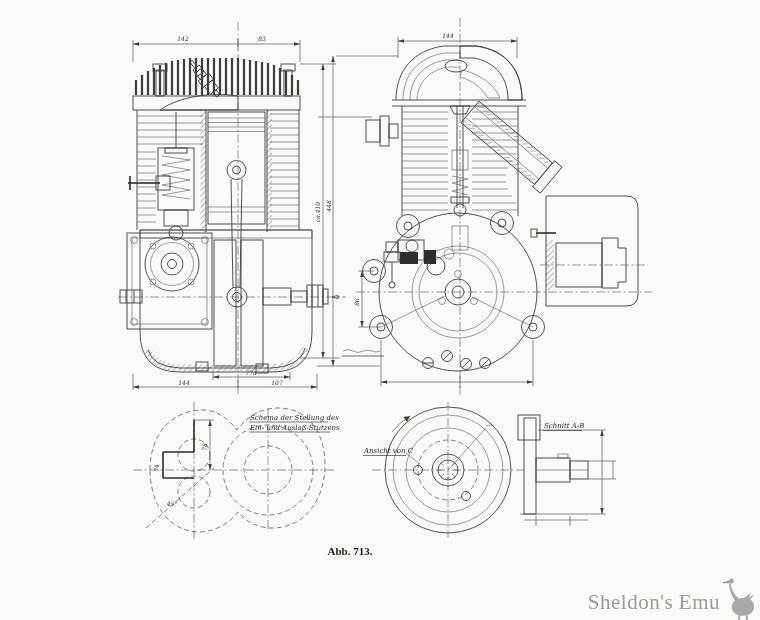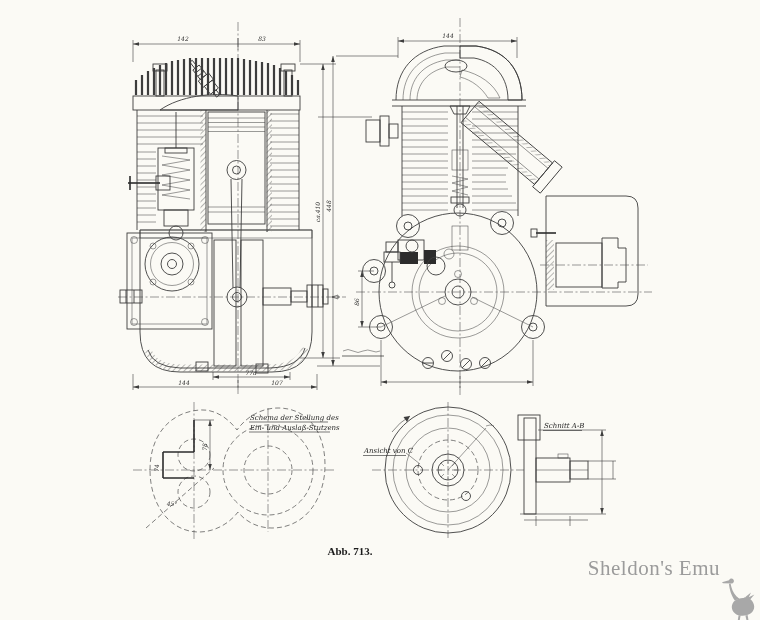--- a/index.html
+++ b/index.html
@@ -18,21 +18,21 @@
   svg .dim{stroke:#3d3d3d;stroke-width:.6;fill:none;}
   svg text.dlabel{font:italic 6px "DejaVu Serif",serif;fill:#2c2c2c;text-anchor:middle;}
   svg text.note{font:italic 7px "DejaVu Serif",serif;fill:#232323;}
   .caption{position:absolute;left:0;width:700px;text-align:center;color:#1c1c1c;font-family:Liberation Serif, serif;}
   .cap-abb{top:545px;font-size:11px;font-weight:600;}
   .cap-l1{top:558px;font-size:11.5px;font-weight:600;word-spacing:2px;}
   .cap-l2{top:572px;font-size:11.5px;font-weight:600;word-spacing:1px;}
   .cap-l3{top:588px;font-size:11.5px;font-weight:600;word-spacing:2px;}
   .cap-l4{top:602px;font-size:11.5px;font-weight:600;}
   .watermark{
-    position:absolute;right:40px;top:556px;font-size:21px;color:#9b9b9b;
+    position:absolute;right:40px;top:590px;font-size:21px;color:#9b9b9b;
     font-family:"Liberation Serif",serif;letter-spacing:.5px;
   }
 </style>
 </head>
 <body>
 
 <div class="page">
 
 <svg width="760" height="620" viewBox="0 0 760 620">
   <defs>

